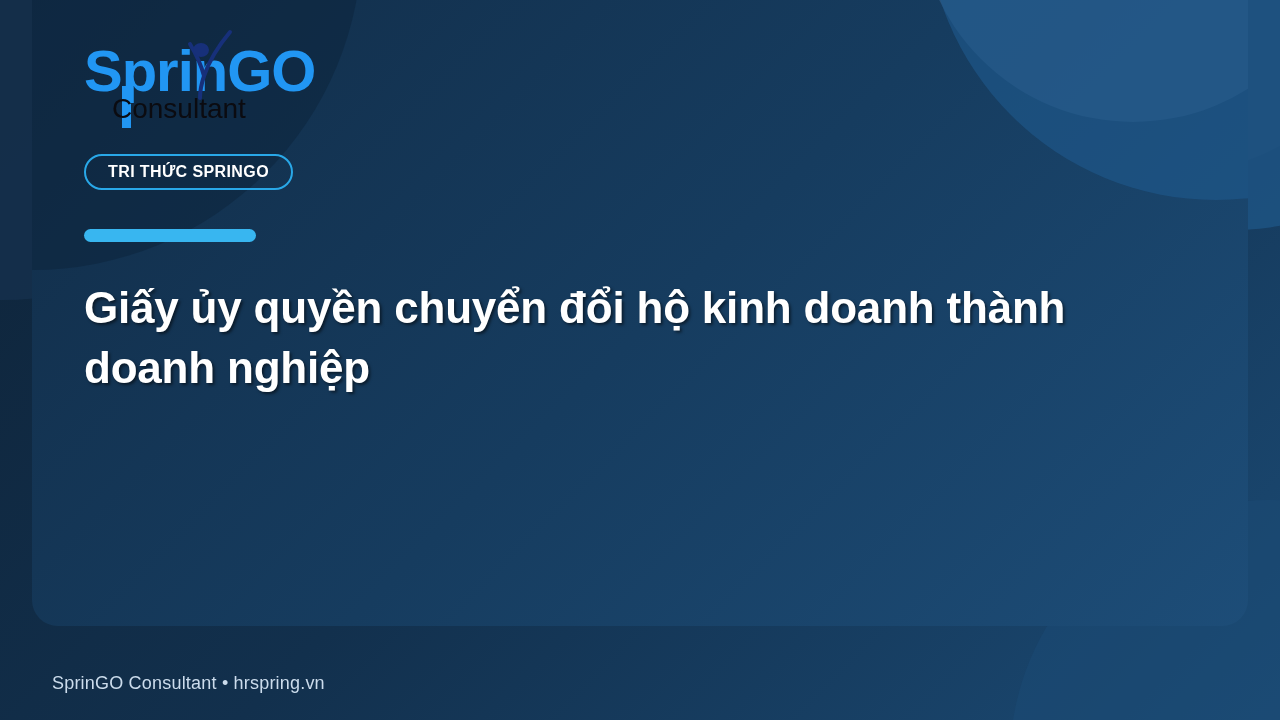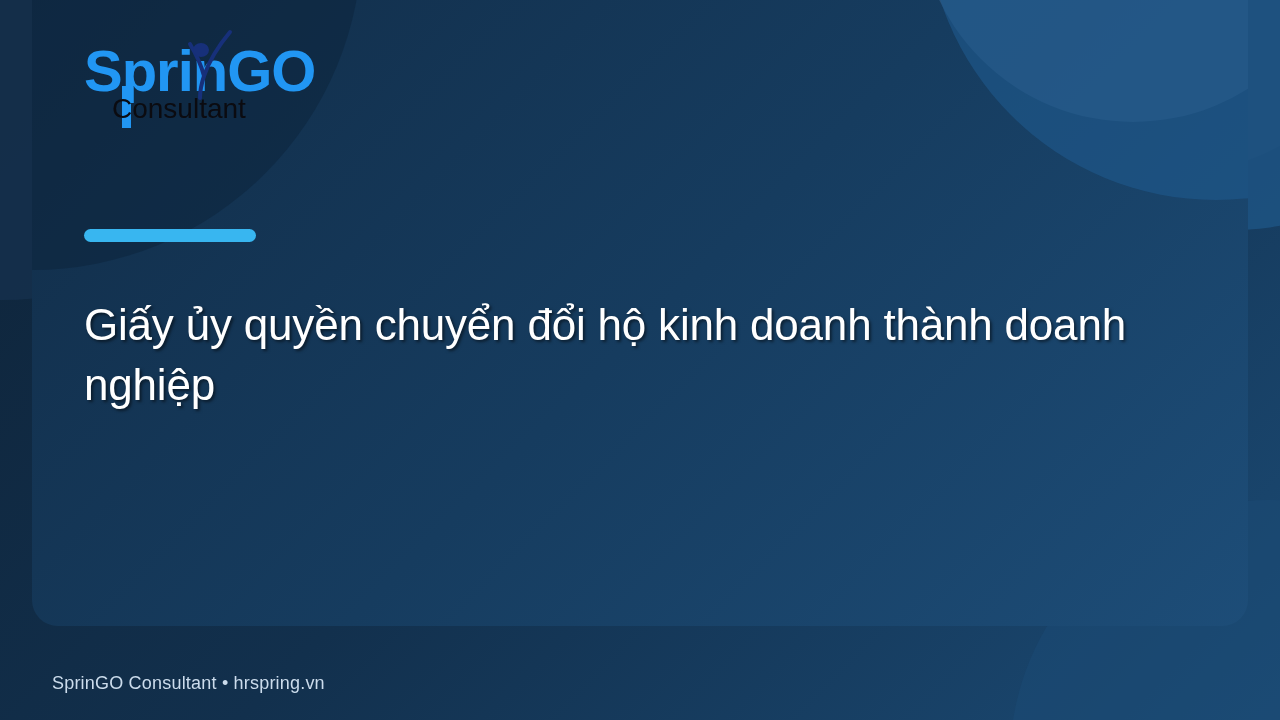--- a/index.html
+++ b/index.html
@@ -185,25 +185,25 @@
     width: 172px;
     height: 13px;
     border-radius: 7px;
     background: #38b6f0;
   }
 
   
   #page-title {
     position: absolute;
     left: 52px;
-    top: 306px;
+    top: 289px;
     width: 1110px;
     color: #ffffff;
     font-size: 44px;
-    font-weight: normal;
+    font-weight: bold;
     line-height: 1.36;
     letter-spacing: -0.2px;
     text-shadow: 2px 2px 3px rgba(0,0,0,0.5);
   }
 
   
   #page-footer {
     position: absolute;
     left: 52px;
     bottom: 26px;
@@ -237,20 +237,23 @@
           <svg width="64" height="78" viewBox="0 0 64 78" xmlns="http://www.w3.org/2000/svg">
             <path d="M50 4 C 40 16, 30 30, 24 48 C 21 57, 20 64, 20 70" stroke="#17307a" stroke-width="4" fill="none" stroke-linecap="round"></path>
             <path d="M10 16 C 16 26, 21 36, 24 48" stroke="#17307a" stroke-width="4" fill="none" stroke-linecap="round"></path>
             <ellipse cx="21" cy="22" rx="8" ry="7" fill="#17307a"></ellipse>
           </svg>
         </div>
         <div id="logo-stem"></div>
         <div id="logo-subtext">Consultant</div>
       </div>
 
+      <div id="knowledge-badge">
+        <span id="knowledge-badge-label">TRI THỨC SPRINGO</span>
+      </div>
 
       <div id="title-accent-bar"></div>
 
       <h1 id="page-title">Giấy ủy quyền chuyển đổi hộ kinh doanh thành doanh nghiệp</h1>
 
     </div>
   </div>
 
   <div id="page-footer">SprinGO Consultant • hrspring.vn</div>
 

